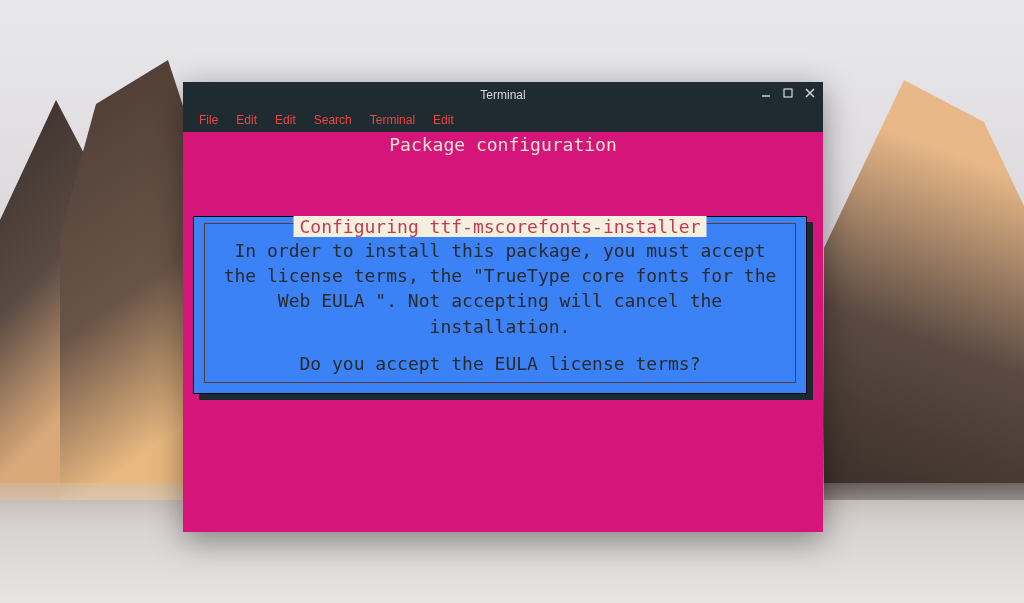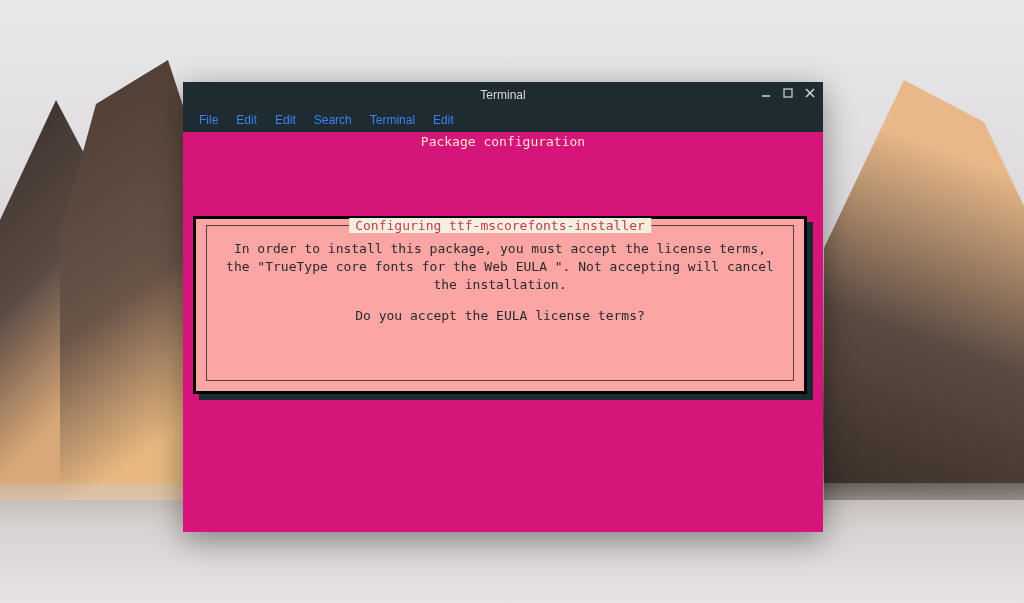--- a/index.html
+++ b/index.html
@@ -78,32 +78,32 @@
       font-size: 12px;
       cursor: pointer;
     }
     .menubar {
       height: 24px;
       background: #1e2b30;
       display: flex;
       align-items: center;
       padding-left: 8px;
       gap: 2px;
-      color: #3b82f6;
+      color: #ef4444;
       font-size: 12px;
     }
     .menu-item {
       padding: 3px 8px;
       cursor: pointer;
     }
     .terminal-content {
       height: calc(100% - 50px);
       background: #d6157a;
       font-family: "DejaVu Sans Mono", "Courier New", monospace;
-      font-size: 13px;
+      font-size: 18px;
       color: #f4e4d0;
       position: relative;
       padding: 0;
     }
     .pkg-config-label {
       color: #f4e4d0;
       padding: 2px 4px;
       font-weight: normal;
     }
     .dialog-outer {
@@ -120,22 +120,22 @@
       width: 100%;
       height: 100%;
       background: #1a2a30;
     }
     .dialog-box {
       position: absolute;
       left: 0;
       top: 0;
       width: 100%;
       height: 100%;
-      background: #fca5a5;
-      border: 3px solid #000000;
+      background: #3b82f6;
+      border: 1px solid #000000;
     }
     .dialog-border {
       position: absolute;
       left: 10px;
       right: 10px;
       top: 6px;
       bottom: 10px;
       border: 1px solid #5a3a3a;
     }
     .dialog-title {

